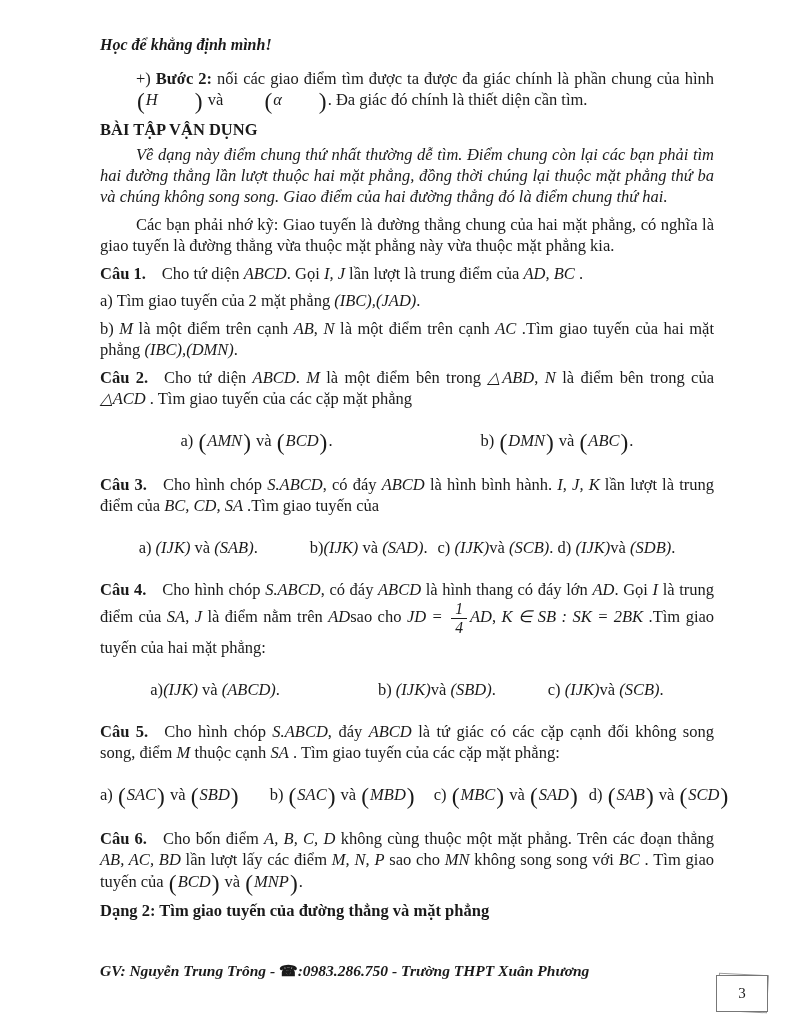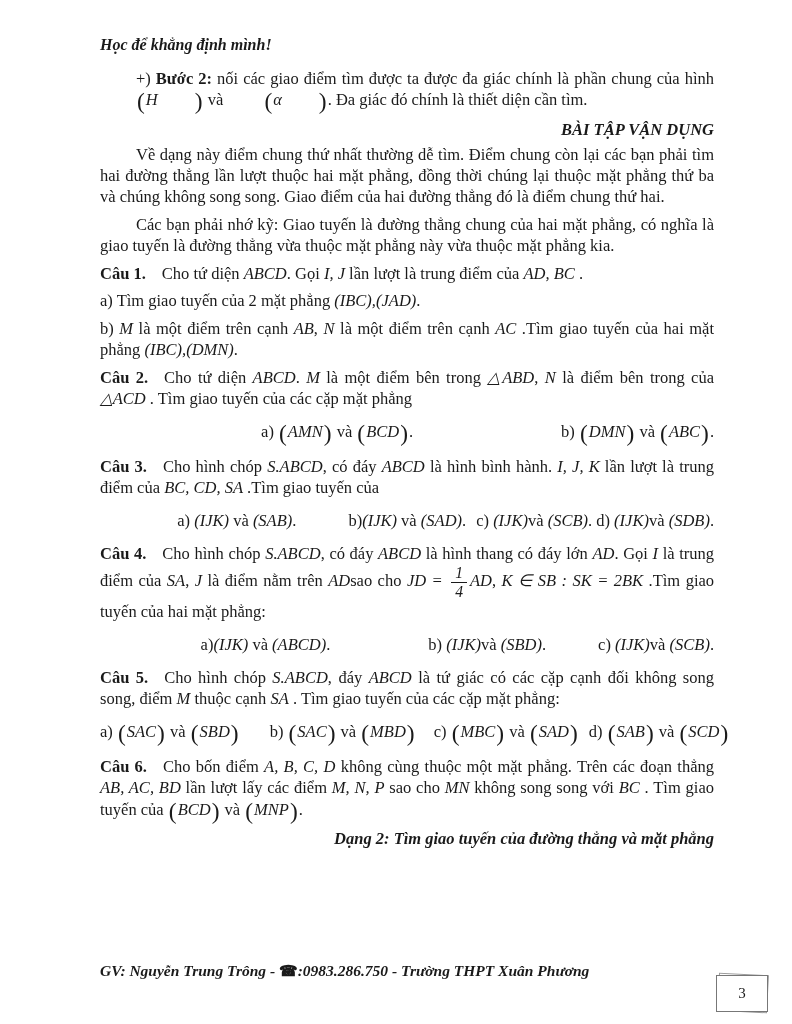--- a/index.html
+++ b/index.html
@@ -15,25 +15,25 @@
   .motto{
     position:absolute;top:36px;left:100px;
     font-weight:bold;font-style:italic;font-size:16px;
   }
   .doc{
     position:absolute;top:68px;left:100px;width:614px;
     line-height:1.28;
   }
   .para{margin:0 0 6.5px 0;text-align:justify;}
   .para.indent{text-indent:36px;}
-  .para.row{text-align:right;white-space:nowrap;margin:12px 0;}
-  .para.heading{text-align:right;margin:7px 0 4px 0;font-style:italic;}
+  .para.row{text-align:center;white-space:nowrap;margin:21px 0;}
+  .para.heading{text-align:left;margin:7px 0 4px 0;}
   .seg-n{font-style:normal;}
   .seg-b{font-weight:bold;}
-  .seg-i{}
+  .seg-i{font-style:italic;}
   .seg-m{font-style:italic;}
   .seg-lp{
     display:inline-block;font-style:normal;font-weight:400;
     font-size:1.42em;line-height:0.85;vertical-align:-0.17em;
     padding:0 1px;
   }
   .seg-g{display:inline-block;}
   .frac{
     display:inline-flex;flex-direction:column;align-items:center;
     vertical-align:middle;font-style:italic;line-height:1.05;

